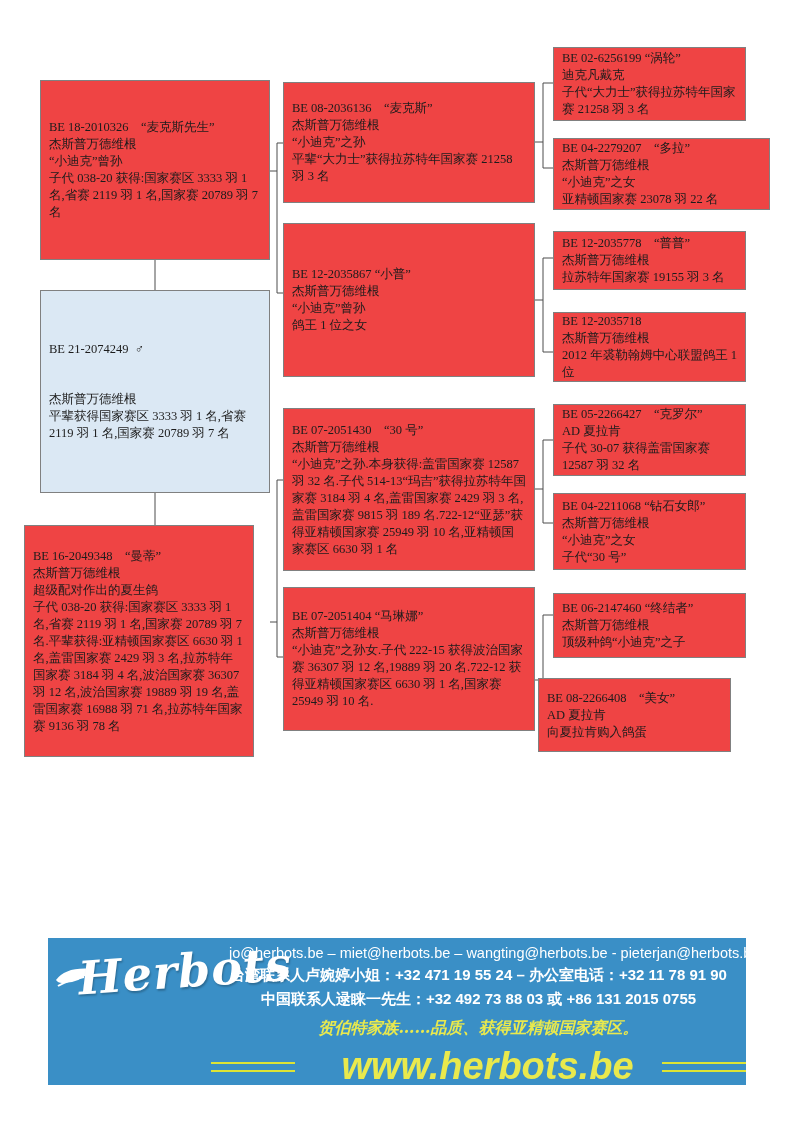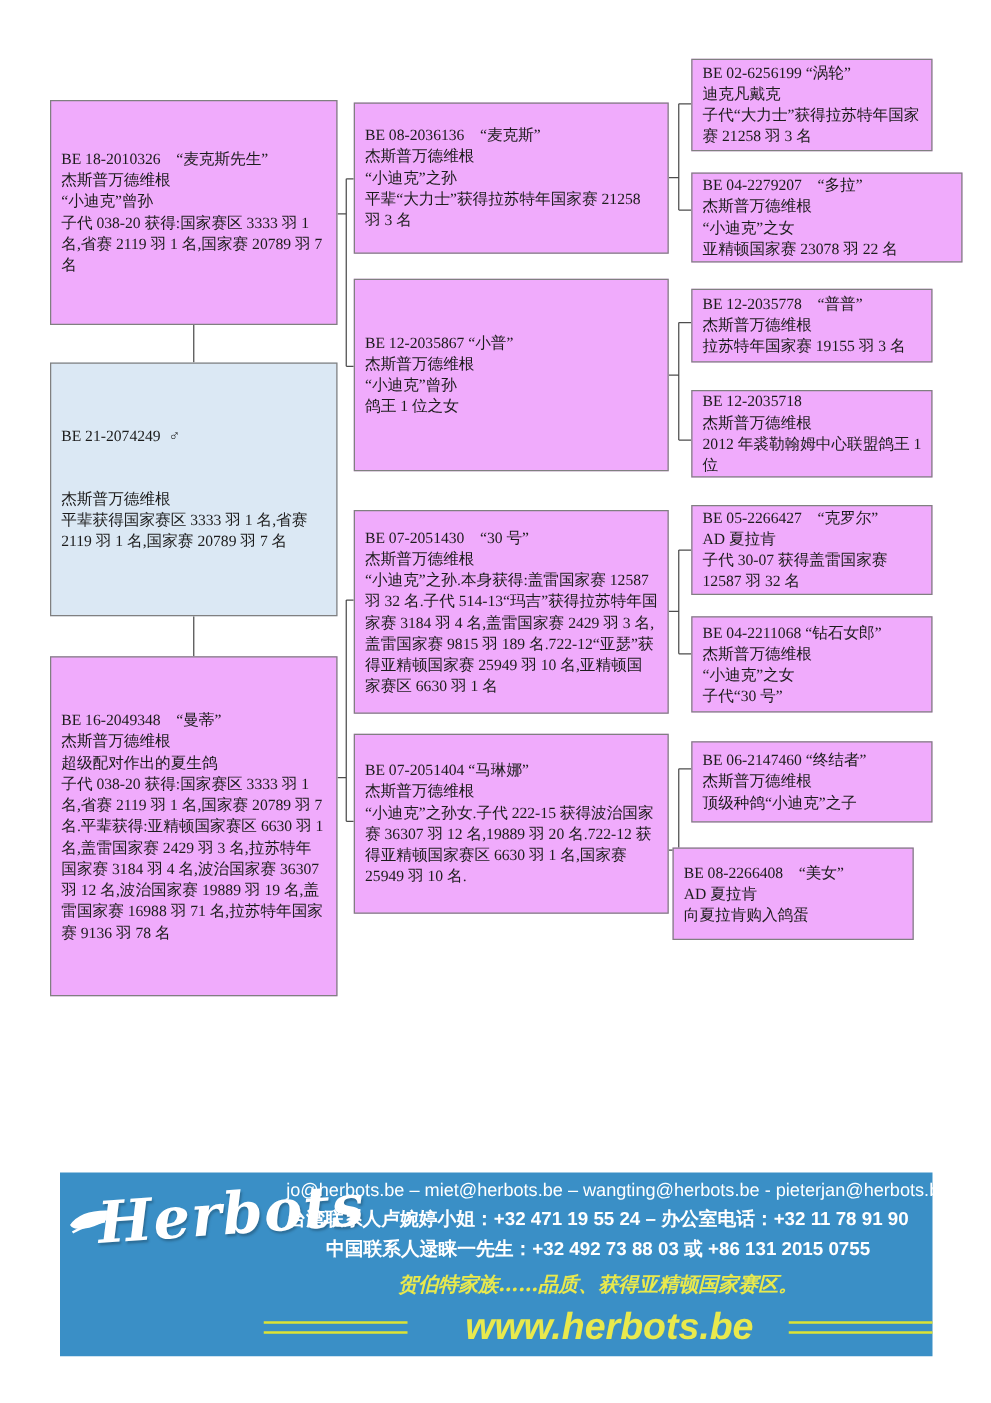--- a/index.html
+++ b/index.html
@@ -1,19 +1,19 @@
 <!DOCTYPE html>
 <html><head>
 <meta charset="utf-8">
 <style>
   html,body{margin:0;padding:0;background:#ffffff;}
   .page{position:relative;width:793px;height:1122px;background:#ffffff;overflow:hidden;
         font-family:"Liberation Serif","DejaVu Serif",serif;color:#1c1c1c;}
   .connectors{position:absolute;left:0;top:0;pointer-events:none;}
-  .box{position:absolute;border:1px solid #808080;background:#f0abfc;box-sizing:border-box;
+  .box{position:absolute;border:1px solid #808080;background:#ef4444;box-sizing:border-box;
        display:flex;flex-direction:column;justify-content:center;
        padding:4px 8px;font-size:12.5px;line-height:17px;}
   .box.subject{background:#dbe8f4;gap:33px;}
   .box-title{white-space:pre-wrap;}
   .box-body{white-space:pre-wrap;}
   
   .banner{position:absolute;left:48px;top:938px;width:698px;height:147px;background:#3a8fc6;
           font-family:"Liberation Sans","DejaVu Sans",sans-serif;}
   .logo-wrap{position:absolute;left:4px;top:0px;width:215px;height:147px;}
   .feather-icon{position:absolute;left:2px;top:26px;}
@@ -22,21 +22,21 @@
                transform:rotate(-4deg);letter-spacing:1px;text-shadow:1px 2px 2px rgba(0,0,0,.25);}
   .logo-tagline{position:absolute;left:14px;top:76px;font-size:30px;font-weight:bold;color:#ffffff;
                 letter-spacing:12px;white-space:nowrap;}
   .banner-right{position:absolute;left:163px;top:7px;width:535px;text-align:center;}
   .banner-emails{font-size:14.5px;font-weight:normal;color:#ffffff;white-space:nowrap;margin-left:18px;}
   .banner-line{font-size:15px;font-weight:bold;color:#ffffff;margin-top:5px;white-space:nowrap;}
   .banner-slogan{font-size:16px;font-weight:bold;font-style:italic;color:#e9e94d;margin-top:9px;
                  font-family:"DejaVu Serif",serif;}
   .website-row{display:flex;align-items:center;justify-content:center;gap:28px;margin-top:6px;}
   .rule-double{width:120px;height:6px;border-top:2px solid #dde335;border-bottom:2px solid #dde335;}
-  .website{font-size:30px;font-weight:bold;font-style:italic;color:#e9e94d;white-space:nowrap;margin-left:18px;}
+  .website{font-size:38px;font-weight:bold;font-style:italic;color:#e9e94d;white-space:nowrap;margin-left:18px;}
 </style>
 </head>
 <body>
 
 <div class="page">
 
   <svg class="connectors" width="793" height="1122" viewBox="0 0 793 1122">
     <g stroke="#4d4d4d" stroke-width="1" fill="none">
       <path d="M155 260 L155 290"></path>
       <path d="M155 493 L155 525"></path>
@@ -55,21 +55,21 @@
 “小迪克”曾孙
 子代 038-20 获得:国家赛区 3333 羽 1 名,省赛 2119 羽 1 名,国家赛 20789 羽 7 名</div>
   </div>
 
   <div class="box subject" style="left:40px;top:290px;width:230px;height:203px">
     <div class="box-title">BE 21-2074249  ♂</div>
     <div class="box-body">杰斯普万德维根
 平辈获得国家赛区 3333 羽 1 名,省赛 2119 羽 1 名,国家赛 20789 羽 7 名</div>
   </div>
 
-  <div class="box" style="left:40px;top:525px;width:230px;height:272px">
+  <div class="box" style="left:24px;top:525px;width:230px;height:232px">
     <div class="box-title">BE 16-2049348　“曼蒂”</div>
     <div class="box-body">杰斯普万德维根
 超级配对作出的夏生鸽
 子代 038-20 获得:国家赛区 3333 羽 1 名,省赛 2119 羽 1 名,国家赛 20789 羽 7 名.平辈获得:亚精顿国家赛区 6630 羽 1 名,盖雷国家赛 2429 羽 3 名,拉苏特年国家赛 3184 羽 4 名,波治国家赛 36307 羽 12 名,波治国家赛 19889 羽 19 名,盖雷国家赛 16988 羽 71 名,拉苏特年国家赛 9136 羽 78 名</div>
   </div>
 
   <div class="box" style="left:283px;top:82px;width:252px;height:121px">
     <div class="box-title">BE 08-2036136　“麦克斯”</div>
     <div class="box-body">杰斯普万德维根
 “小迪克”之孙

